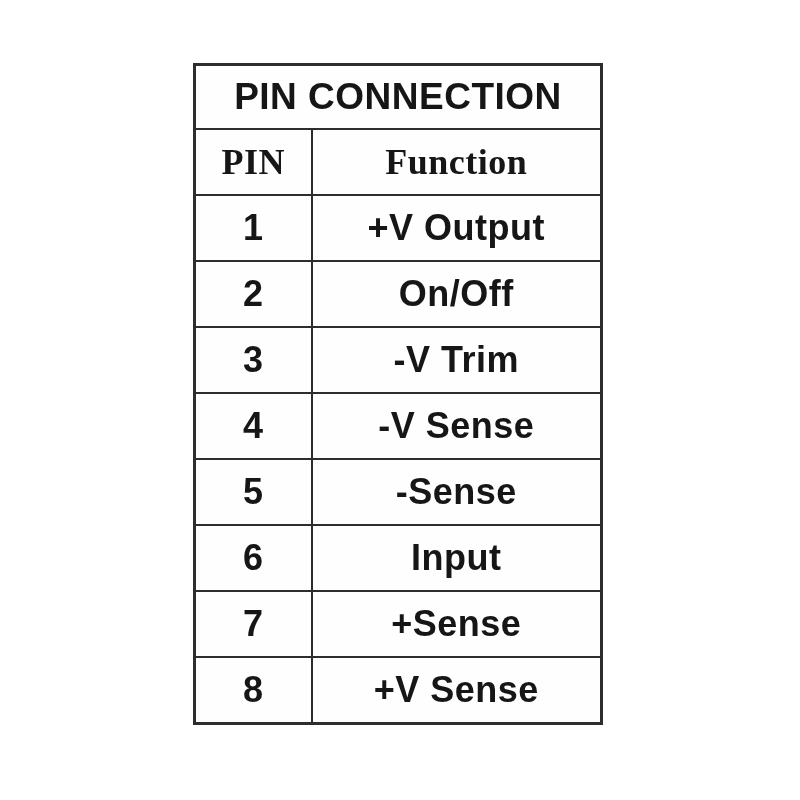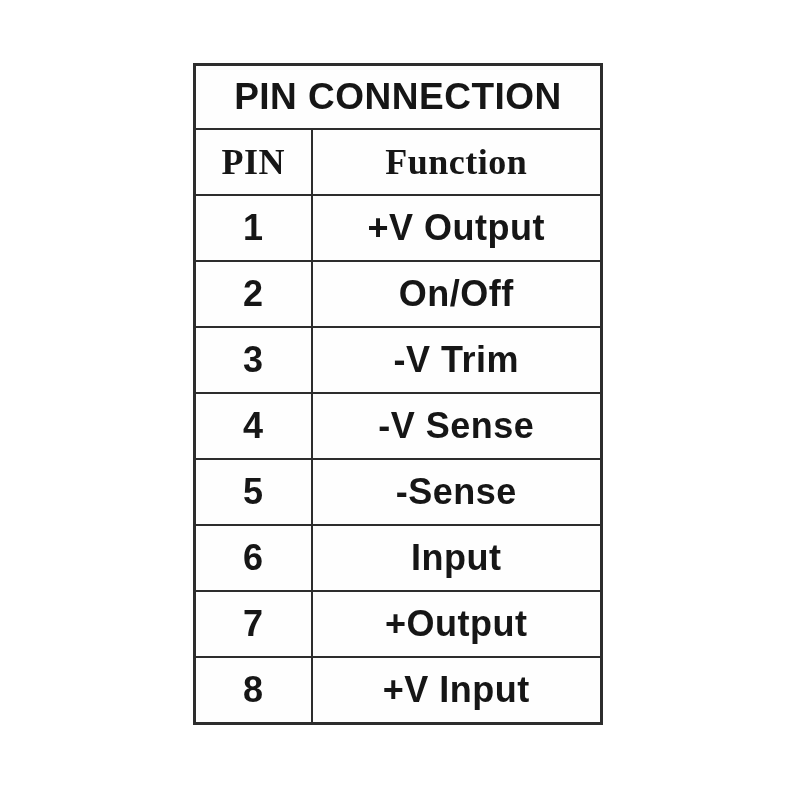--- a/index.html
+++ b/index.html
@@ -99,22 +99,22 @@
     <td class="cell-func">-Sense</td>
   </tr>
 
   <tr class="data-row">
     <td class="cell-pin">6</td>
     <td class="cell-func">Input</td>
   </tr>
 
   <tr class="data-row">
     <td class="cell-pin">7</td>
-    <td class="cell-func">+Output</td>
+    <td class="cell-func">+Sense</td>
   </tr>
 
   <tr class="data-row">
     <td class="cell-pin">8</td>
-    <td class="cell-func">+V Input</td>
+    <td class="cell-func">+V Sense</td>
   </tr>
 </tbody>
   </table>
 </div>
 
 </body></html>

